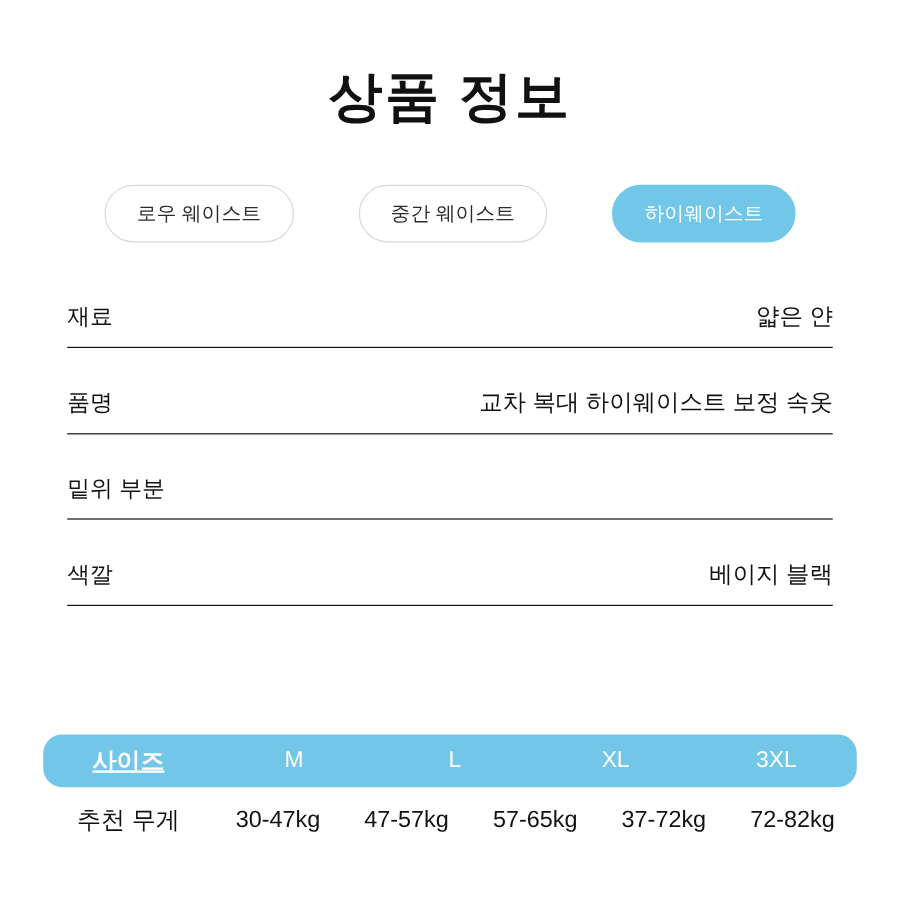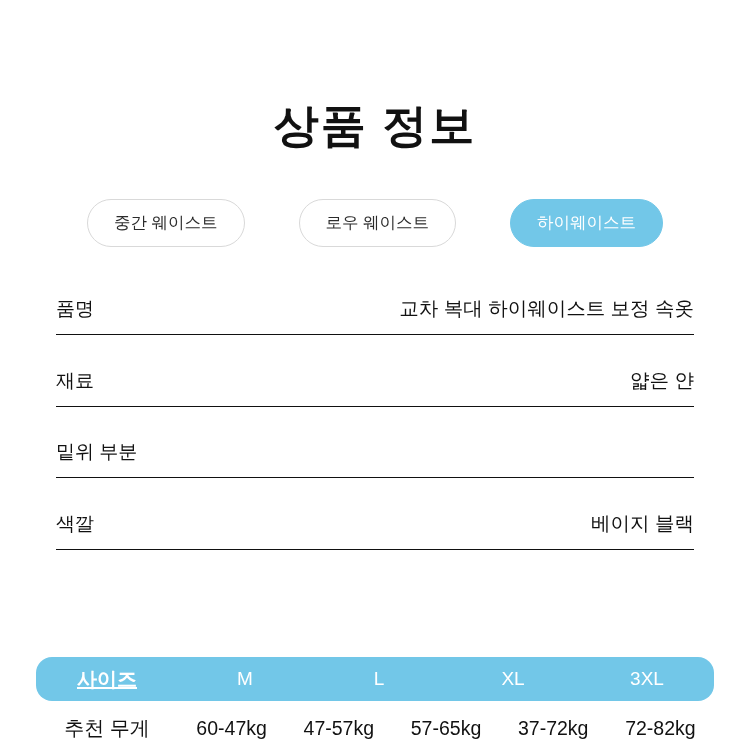--- a/index.html
+++ b/index.html
@@ -12,21 +12,20 @@
     background: #ffffff;
     font-family: "Liberation Sans", sans-serif;
     color: #1a1a1a;
     overflow: hidden;
   }
   .page {
     position: relative;
     width: 750px;
     height: 584px;
     box-sizing: border-box;
-    margin-top: 45px;
   }
 
   
   .title {
     text-align: center;
     font-size: 45px;
     font-weight: bold;
     letter-spacing: 2px;
     color: #111111;
     padding-top: 56px;
@@ -138,59 +137,59 @@
 </style>
 </head>
 <body>
 
 <div class="page">
 
   <div class="title">상품 정보</div>
 
   <div class="pills">
     <div class="pill outline">
-      <span>중간 웨이스트</span>
+      <span>로우 웨이스트</span>
     </div>
     <div class="pill outline">
-      <span>로우 웨이스트</span>
+      <span>중간 웨이스트</span>
     </div>
     <div class="pill filled">
       <span>하이웨이스트</span>
     </div>
   </div>
 
   <div class="specs">
     <div class="spec-row">
+      <div class="spec-label">재료</div>
+      <div class="spec-value">얇은 얀</div>
+    </div>
+    <div class="spec-row">
       <div class="spec-label">품명</div>
       <div class="spec-value">교차 복대 하이웨이스트 보정 속옷</div>
-    </div>
-    <div class="spec-row">
-      <div class="spec-label">재료</div>
-      <div class="spec-value">얇은 얀</div>
     </div>
     <div class="spec-row">
       <div class="spec-label">밑위 부분</div>
     </div>
     <div class="spec-row">
       <div class="spec-label">색깔</div>
       <div class="spec-value">베이지 블랙</div>
     </div>
   </div>
 
   <div class="size-table">
     <div class="size-head">
       <div class="cell-label">사이즈</div>
       <div class="cell">M</div>
       <div class="cell">L</div>
       <div class="cell">XL</div>
       <div class="cell">3XL</div>
     </div>
     <div class="size-body">
       <div class="cell-label">추천 무게</div>
-      <div class="cell">60-47kg</div>
+      <div class="cell">30-47kg</div>
       <div class="cell">47-57kg</div>
       <div class="cell">57-65kg</div>
       <div class="cell">37-72kg</div>
       <div class="cell">72-82kg</div>
     </div>
   </div>
 
 </div>
 
 </body></html>

